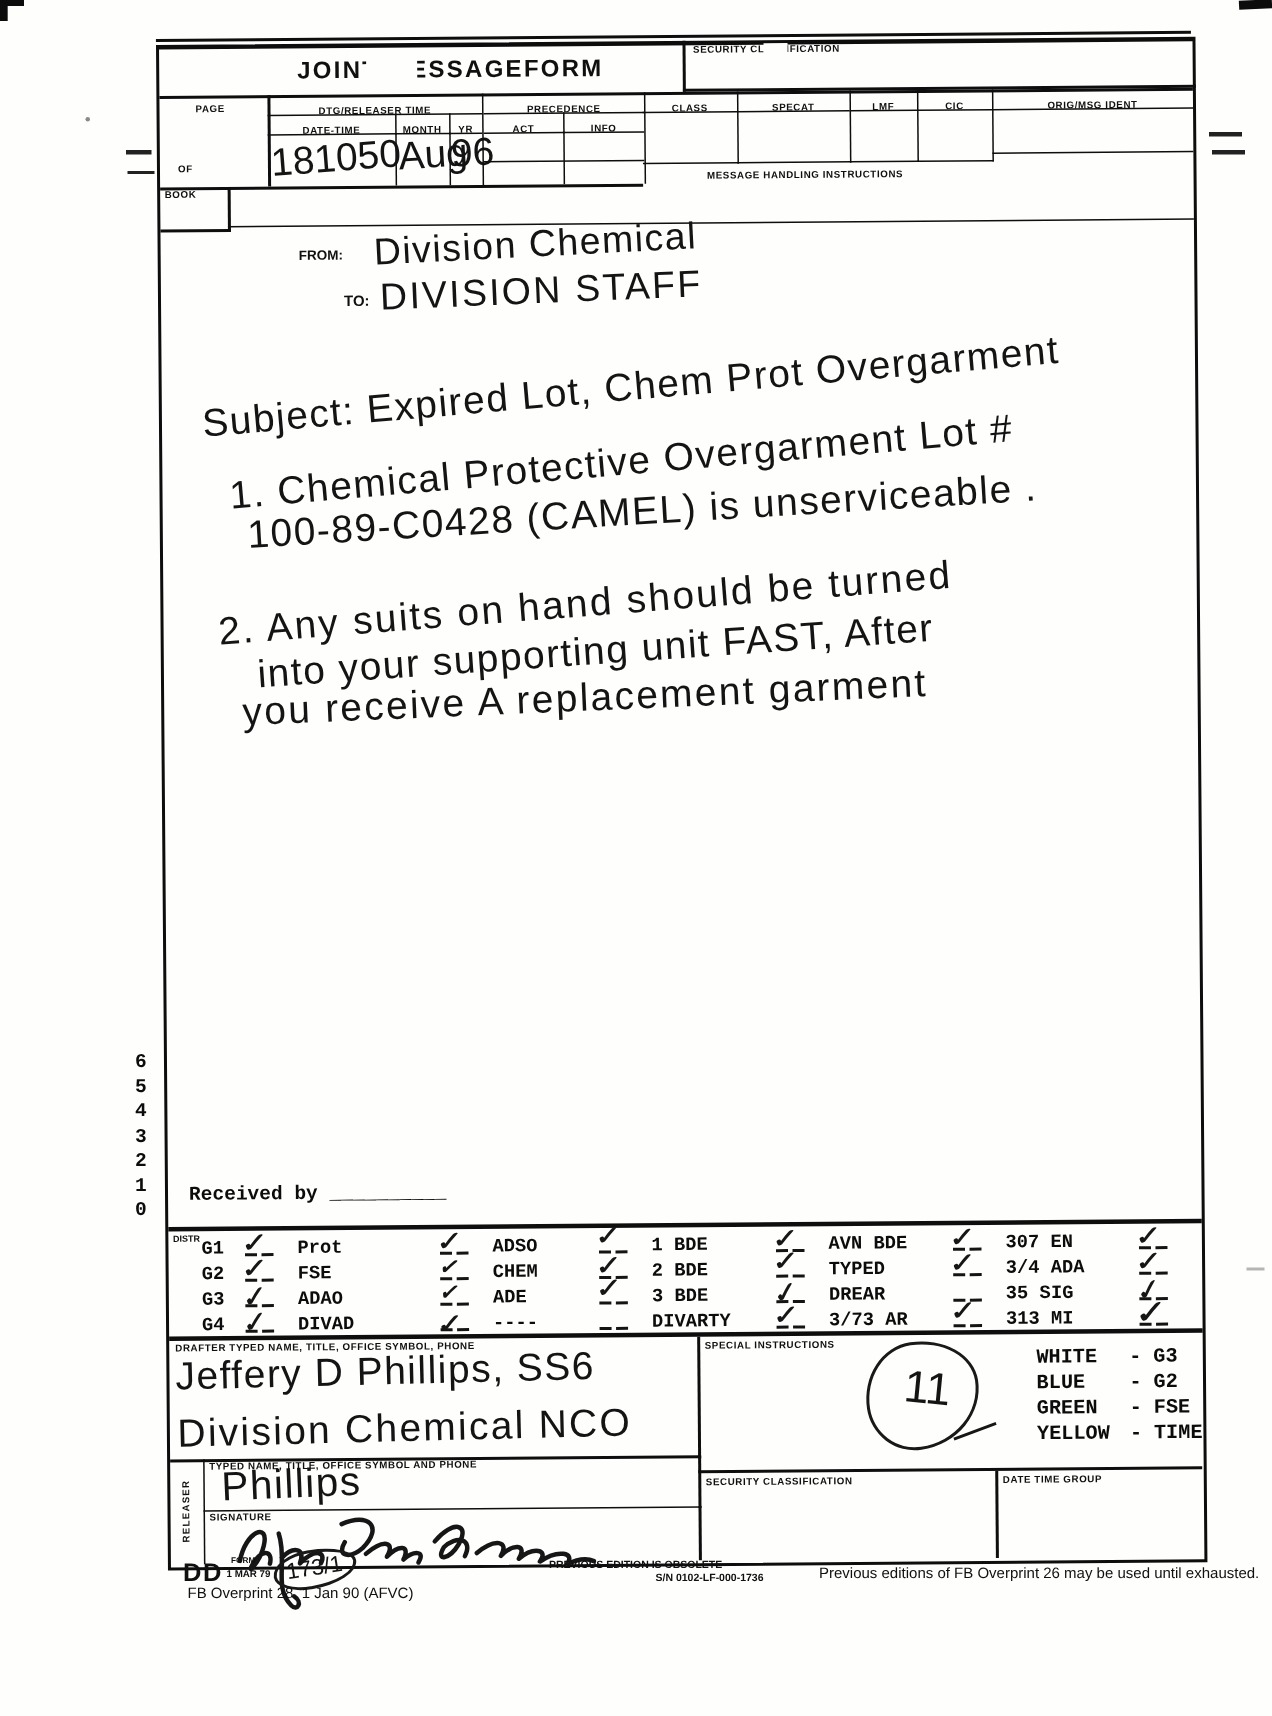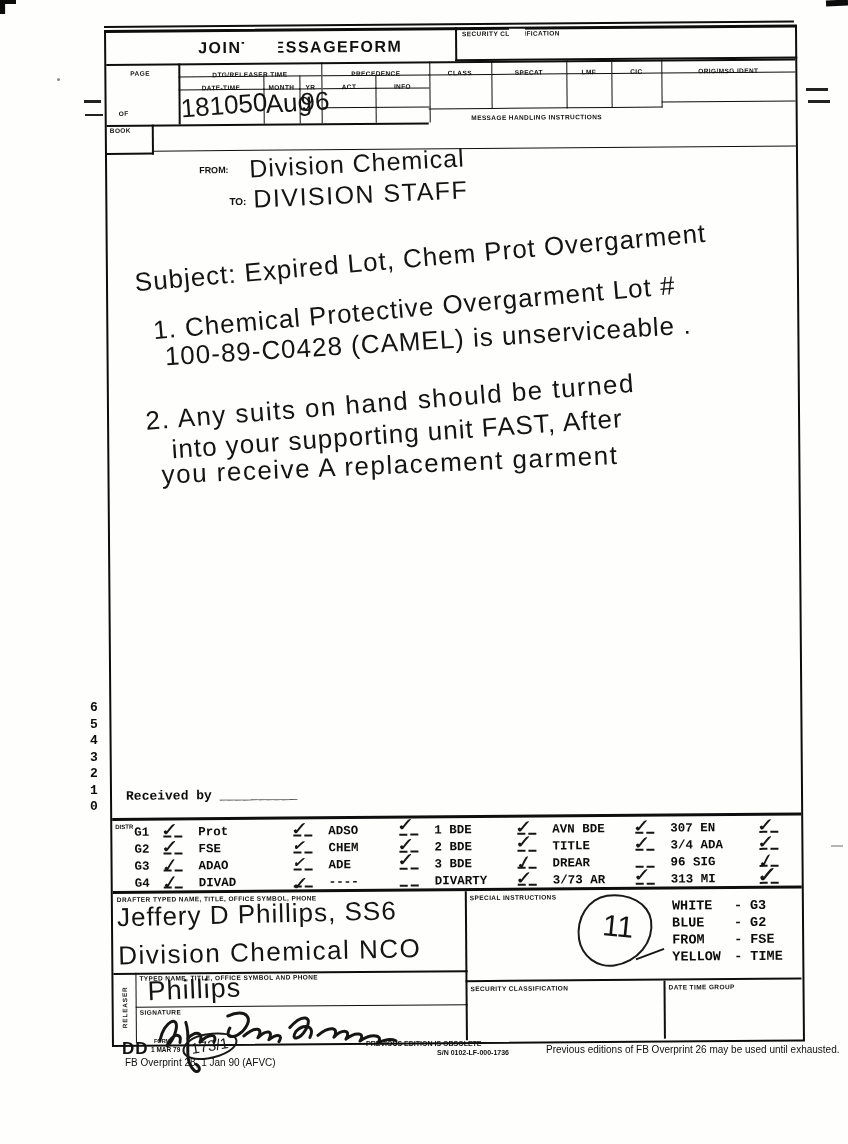--- a/index.html
+++ b/index.html
@@ -17,21 +17,21 @@
         transform:rotate(-0.45deg);transform-origin:0 0;}
   
   .dgrid{display:grid;grid-template-columns:64px 130px 106px 118px 118px 124px;grid-auto-rows:17px;}
   .dcell{display:flex;align-items:flex-end;gap:7px;padding-right:16px;}
   .dcell .dl{font-size:12.5px;line-height:13px;}
   .dblank{position:relative;display:inline-flex;gap:3px;margin-left:auto;padding-bottom:2px;}
   .dblank i{display:block;width:8px;border-bottom:2px solid #141414;height:1px;}
   .check{position:absolute;top:-13px;left:0px;font-size:15px;font-weight:700;color:#161616;
          transform:rotate(-10deg) skewX(-12deg) scaleX(1.35);line-height:1;}
   .legrow{display:flex;font-size:13.5px;line-height:17px;}
-  .legrow .c1{width:62px;}.legrow .c2{width:16px;}
+  .legrow .c1{width:62px;margin-left:19px;}.legrow .c2{width:16px;}
   .oval{border:2.4px solid #191919;border-radius:46% 54% 58% 42%/55% 44% 56% 45%;}
   svg path{fill:none;stroke:#161616;stroke-linecap:round;stroke-linejoin:round;}
 </style>
 </head>
 <body>
 
 <div class="page">
 
   <div class="abs" style="left:0;top:0;width:16px;height:14px;background:#0c0c0c;
               clip-path:polygon(0 0,100% 0,100% 28%,32% 28%,32% 100%,0 100%);"></div>
@@ -226,21 +226,21 @@
         </div>
       <div class="dcell">
           <span class="dl">2 BDE</span>
           <span class="dblank">
             <i></i>
             <i></i>
             <span class="check hw" style="top:-15px;">✓</span>
           </span>
         </div>
       <div class="dcell">
-          <span class="dl">TITLE</span>
+          <span class="dl">TYPED</span>
           <span class="dblank">
             <i></i>
             <i></i>
             <span class="check hw">✓</span>
           </span>
         </div>
       <div class="dcell">
           <span class="dl">3/4 ADA</span>
           <span class="dblank">
             <i></i>
@@ -282,21 +282,21 @@
           </span>
         </div>
       <div class="dcell">
           <span class="dl">DREAR</span>
           <span class="dblank">
             <i></i>
             <i></i>
           </span>
         </div>
       <div class="dcell">
-          <span class="dl">96 SIG</span>
+          <span class="dl">35 SIG</span>
           <span class="dblank">
             <i></i>
             <i></i>
             <span class="check hw" style="top:-11px;transform:rotate(-22deg) skewX(-12deg) scaleX(1.3);">✓</span>
           </span>
         </div>
 
       <div class="dcell">
           <span class="dl">G4</span>
           <span class="dblank">
@@ -384,21 +384,21 @@
           <span class="c1">WHITE</span>
           <span class="c2">-</span>
           <span>G3</span>
         </div>
         <div class="legrow">
           <span class="c1">BLUE</span>
           <span class="c2">-</span>
           <span>G2</span>
         </div>
         <div class="legrow">
-          <span class="c1">FROM</span>
+          <span class="c1">GREEN</span>
           <span class="c2">-</span>
           <span>FSE</span>
         </div>
         <div class="legrow">
           <span class="c1">YELLOW</span>
           <span class="c2">-</span>
           <span>TIME</span>
         </div>
       </div>
     </div>

